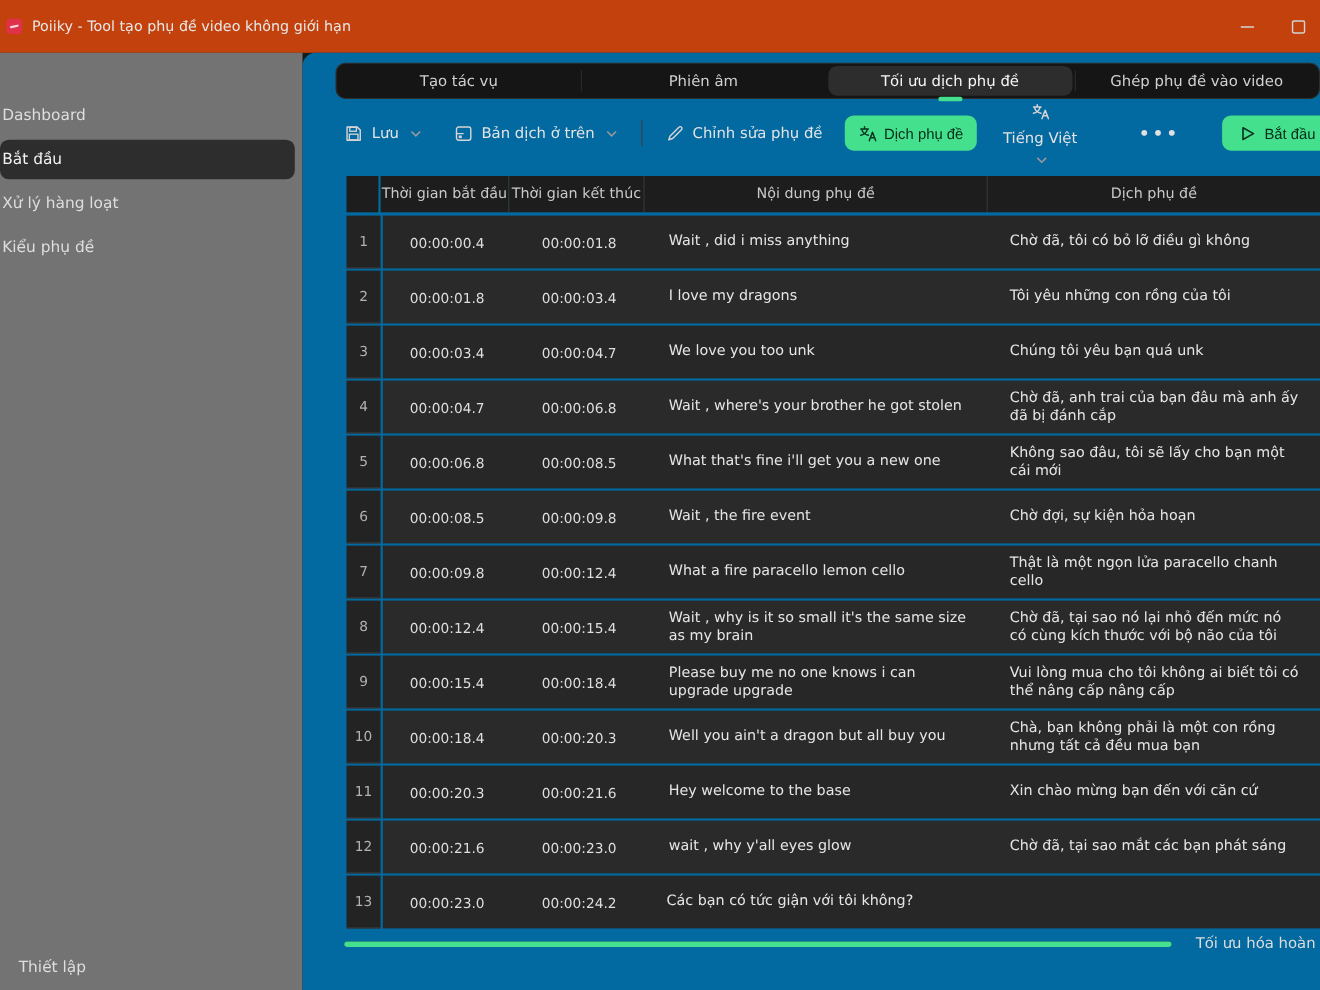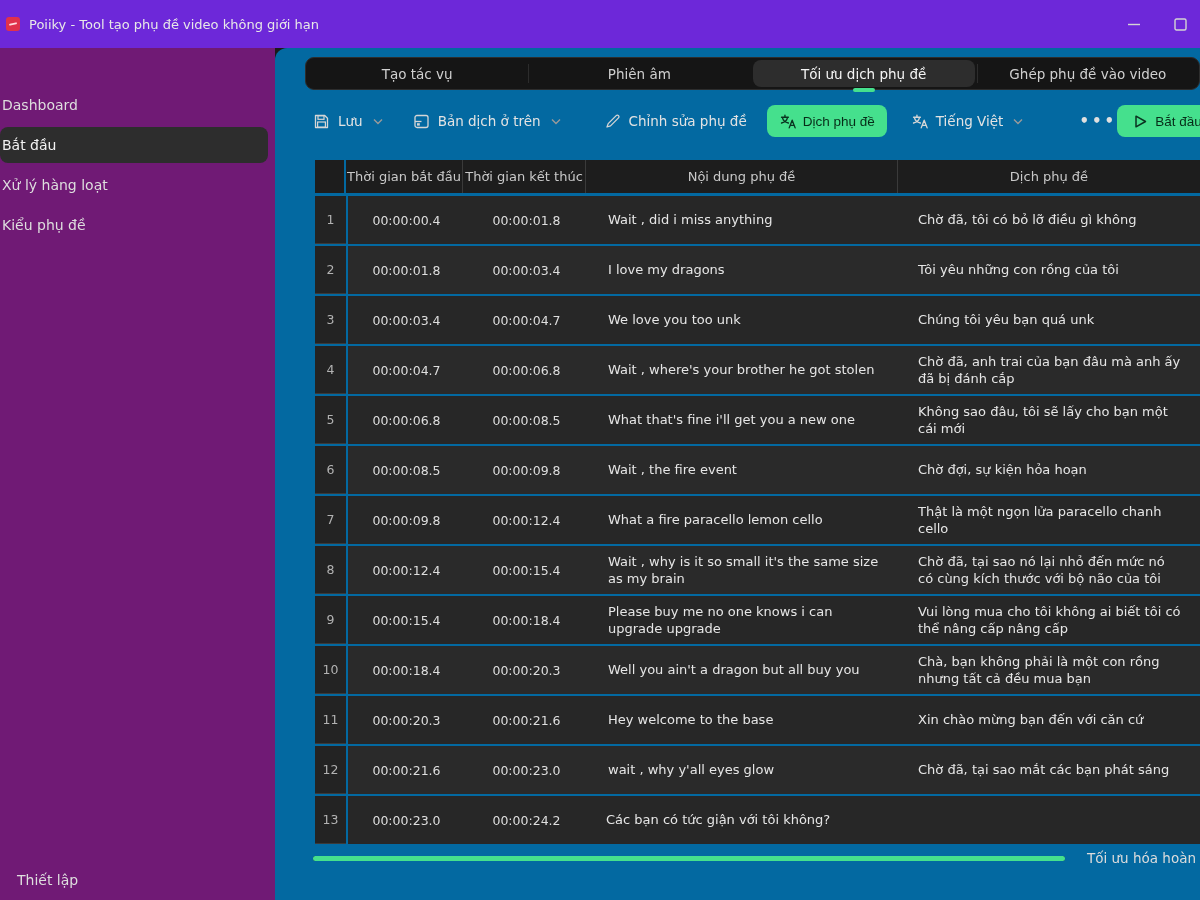--- a/index.html
+++ b/index.html
@@ -2,31 +2,31 @@
 <html style="--accent: #45e08d;"><head>
 <meta charset="utf-8">
 <style>
   :root{ --accent:#45e08d; }
   *{ margin:0; padding:0; box-sizing:border-box; }
   html,body{ width:1200px; height:900px; overflow:hidden; background:#1a1a1a;
     font-family:"DejaVu Sans","Liberation Sans",sans-serif; }
 
   
   .titlebar{ position:absolute; left:0; top:0; width:1200px; height:48px;
-    background:#6d28d9; display:flex; align-items:center; }
+    background:#c2410c; display:flex; align-items:center; }
   .app-icon{ width:14px; height:14px; border-radius:3px; background:#e0314b;
     margin:0 9px 0 6px; position:relative; flex:none; }
   .app-icon::after{ content:""; position:absolute; left:3px; top:6px; width:8px; height:2px;
     background:#ffd9de; border-radius:1px; transform:rotate(-12deg); }
   .win-title{ color:#e8e8e8; font-size:13px; }
   .win-controls{ position:absolute; right:-4px; top:0; height:48px; display:flex; }
   .win-btn{ width:47px; height:48px; display:flex; align-items:center; justify-content:center; color:#d4d4d4; }
 
   
-  .sidebar{ position:absolute; left:0; top:48px; width:275px; height:852px; background:#701a75; }
+  .sidebar{ position:absolute; left:0; top:48px; width:275px; height:852px; background:#737373; }
   .side-list{ padding-top:39px; }
   .side-item{ height:36px; margin:0 7px 4px 0; display:flex; align-items:center;
     padding-left:2px; color:#dedede; font-size:14px; border-radius:8px; cursor:default; }
   .side-item.active{ background:#2d2d2d; color:#f2f2f2; }
   .side-footer{ position:absolute; left:0; bottom:5px; width:268px; height:30px;
     display:flex; align-items:center; padding-left:17px; color:#dedede; font-size:14px; }
 
   
   .panel{ position:absolute; left:275px; top:48px; width:925px; height:852px;
     background:#0369a1; border-top-left-radius:12px; }
@@ -46,21 +46,21 @@
   
   .toolbar{ position:absolute; left:38px; right:0; top:55px; height:36px;
     display:flex; align-items:center; color:#e3e3e3; font-size:13.5px; }
   .tgroup{ display:flex; align-items:center; gap:8px; white-space:nowrap; }
   .tgroup svg{ flex:none; }
   .chev{ margin-left:2px; display:flex; }
   .tb-divider{ width:1px; height:24px; background:#3c3c3c; margin:0 22px; }
   .btn-green{ display:flex; align-items:center; gap:7px; background:var(--accent);
     color:#072c18; font-size:13.5px; border:none; border-radius:8px; height:32px;
     padding:0 12px; margin-left:20px; white-space:nowrap; }
-  .lang-group{ margin-left:24px; }
+  .lang-group{ margin-left:24px;flex-direction:column; }
   .more-dots{ margin-left:56px; color:#e0e0e0; font-size:15px; letter-spacing:3px; font-weight:bold; }
   .btn-start{ margin-left:auto; margin-right:-12px; padding:0 16px; }
 
   
   .table{ position:absolute; left:40px; right:0; top:112px; }
   .thead{ display:grid; grid-template-columns:31px 117px 123px 312px 1fr;
     column-gap:0; height:33px; margin-bottom:3px; }
   .th{ background:#1d1d1d; color:#c9c9c9; font-size:13px; display:flex;
     align-items:center; justify-content:center; border-right:1px solid #3a3a3a; }
   .th.num-h{ border-right:none; margin-right:2px; }

